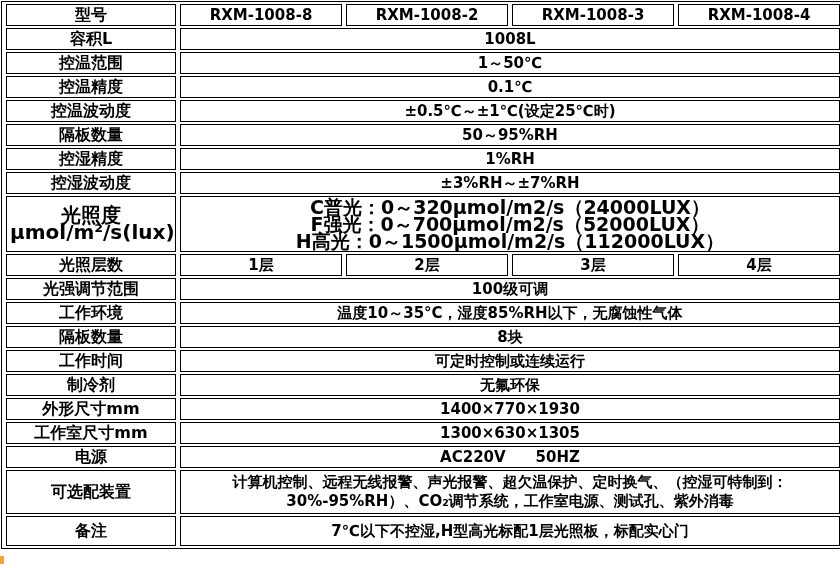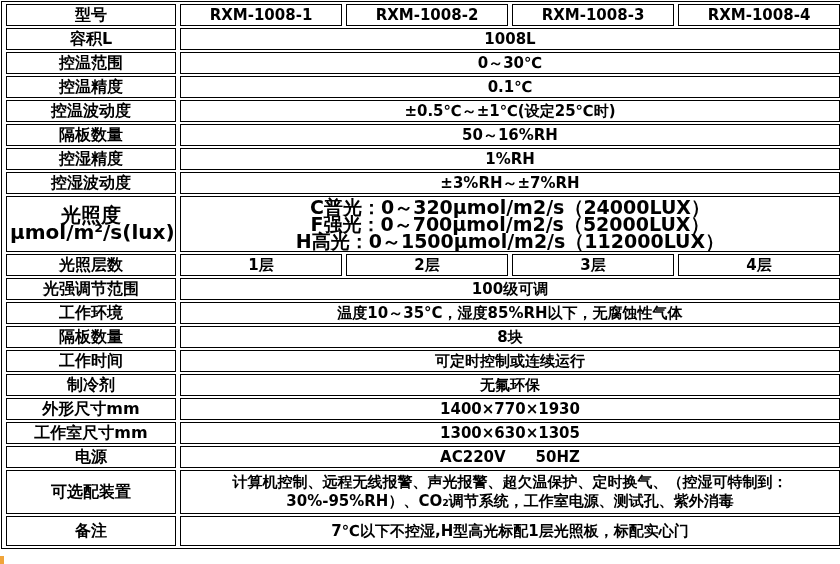--- a/index.html
+++ b/index.html
@@ -56,49 +56,49 @@
       <col style="width:170px">
       <col style="width:162px">
       <col style="width:162px">
       <col style="width:162px">
       <col style="width:162px">
     </colgroup>
 
     <tbody>
         <tr class="r-std">
       <td class="lbl">型号</td>
-      <td>RXM-1008-1</td>
+      <td>RXM-1008-8</td>
       <td>RXM-1008-2</td>
       <td>RXM-1008-3</td>
       <td>RXM-1008-4</td>
     </tr>
 
     <tr class="r-std">
       <td class="lbl">容积L</td>
       <td colspan="4">1008L</td>
     </tr>
 
     <tr class="r-std">
       <td class="lbl">控温范围</td>
-      <td colspan="4">0～30℃</td>
+      <td colspan="4">1～50℃</td>
     </tr>
 
     <tr class="r-std">
       <td class="lbl">控温精度</td>
       <td colspan="4">0.1℃</td>
     </tr>
 
     <tr class="r-std">
       <td class="lbl">控温波动度</td>
       <td colspan="4">±0.5℃～±1℃(设定25℃时)</td>
     </tr>
 
     <tr class="r-std">
       <td class="lbl">隔板数量</td>
-      <td colspan="4">50～16%RH</td>
+      <td colspan="4">50～95%RH</td>
     </tr>
 
     <tr class="r-std">
       <td class="lbl">控湿精度</td>
       <td colspan="4">1%RH</td>
     </tr>
 
     <tr class="r-std">
       <td class="lbl">控湿波动度</td>
       <td colspan="4">±3%RH～±7%RH</td>

